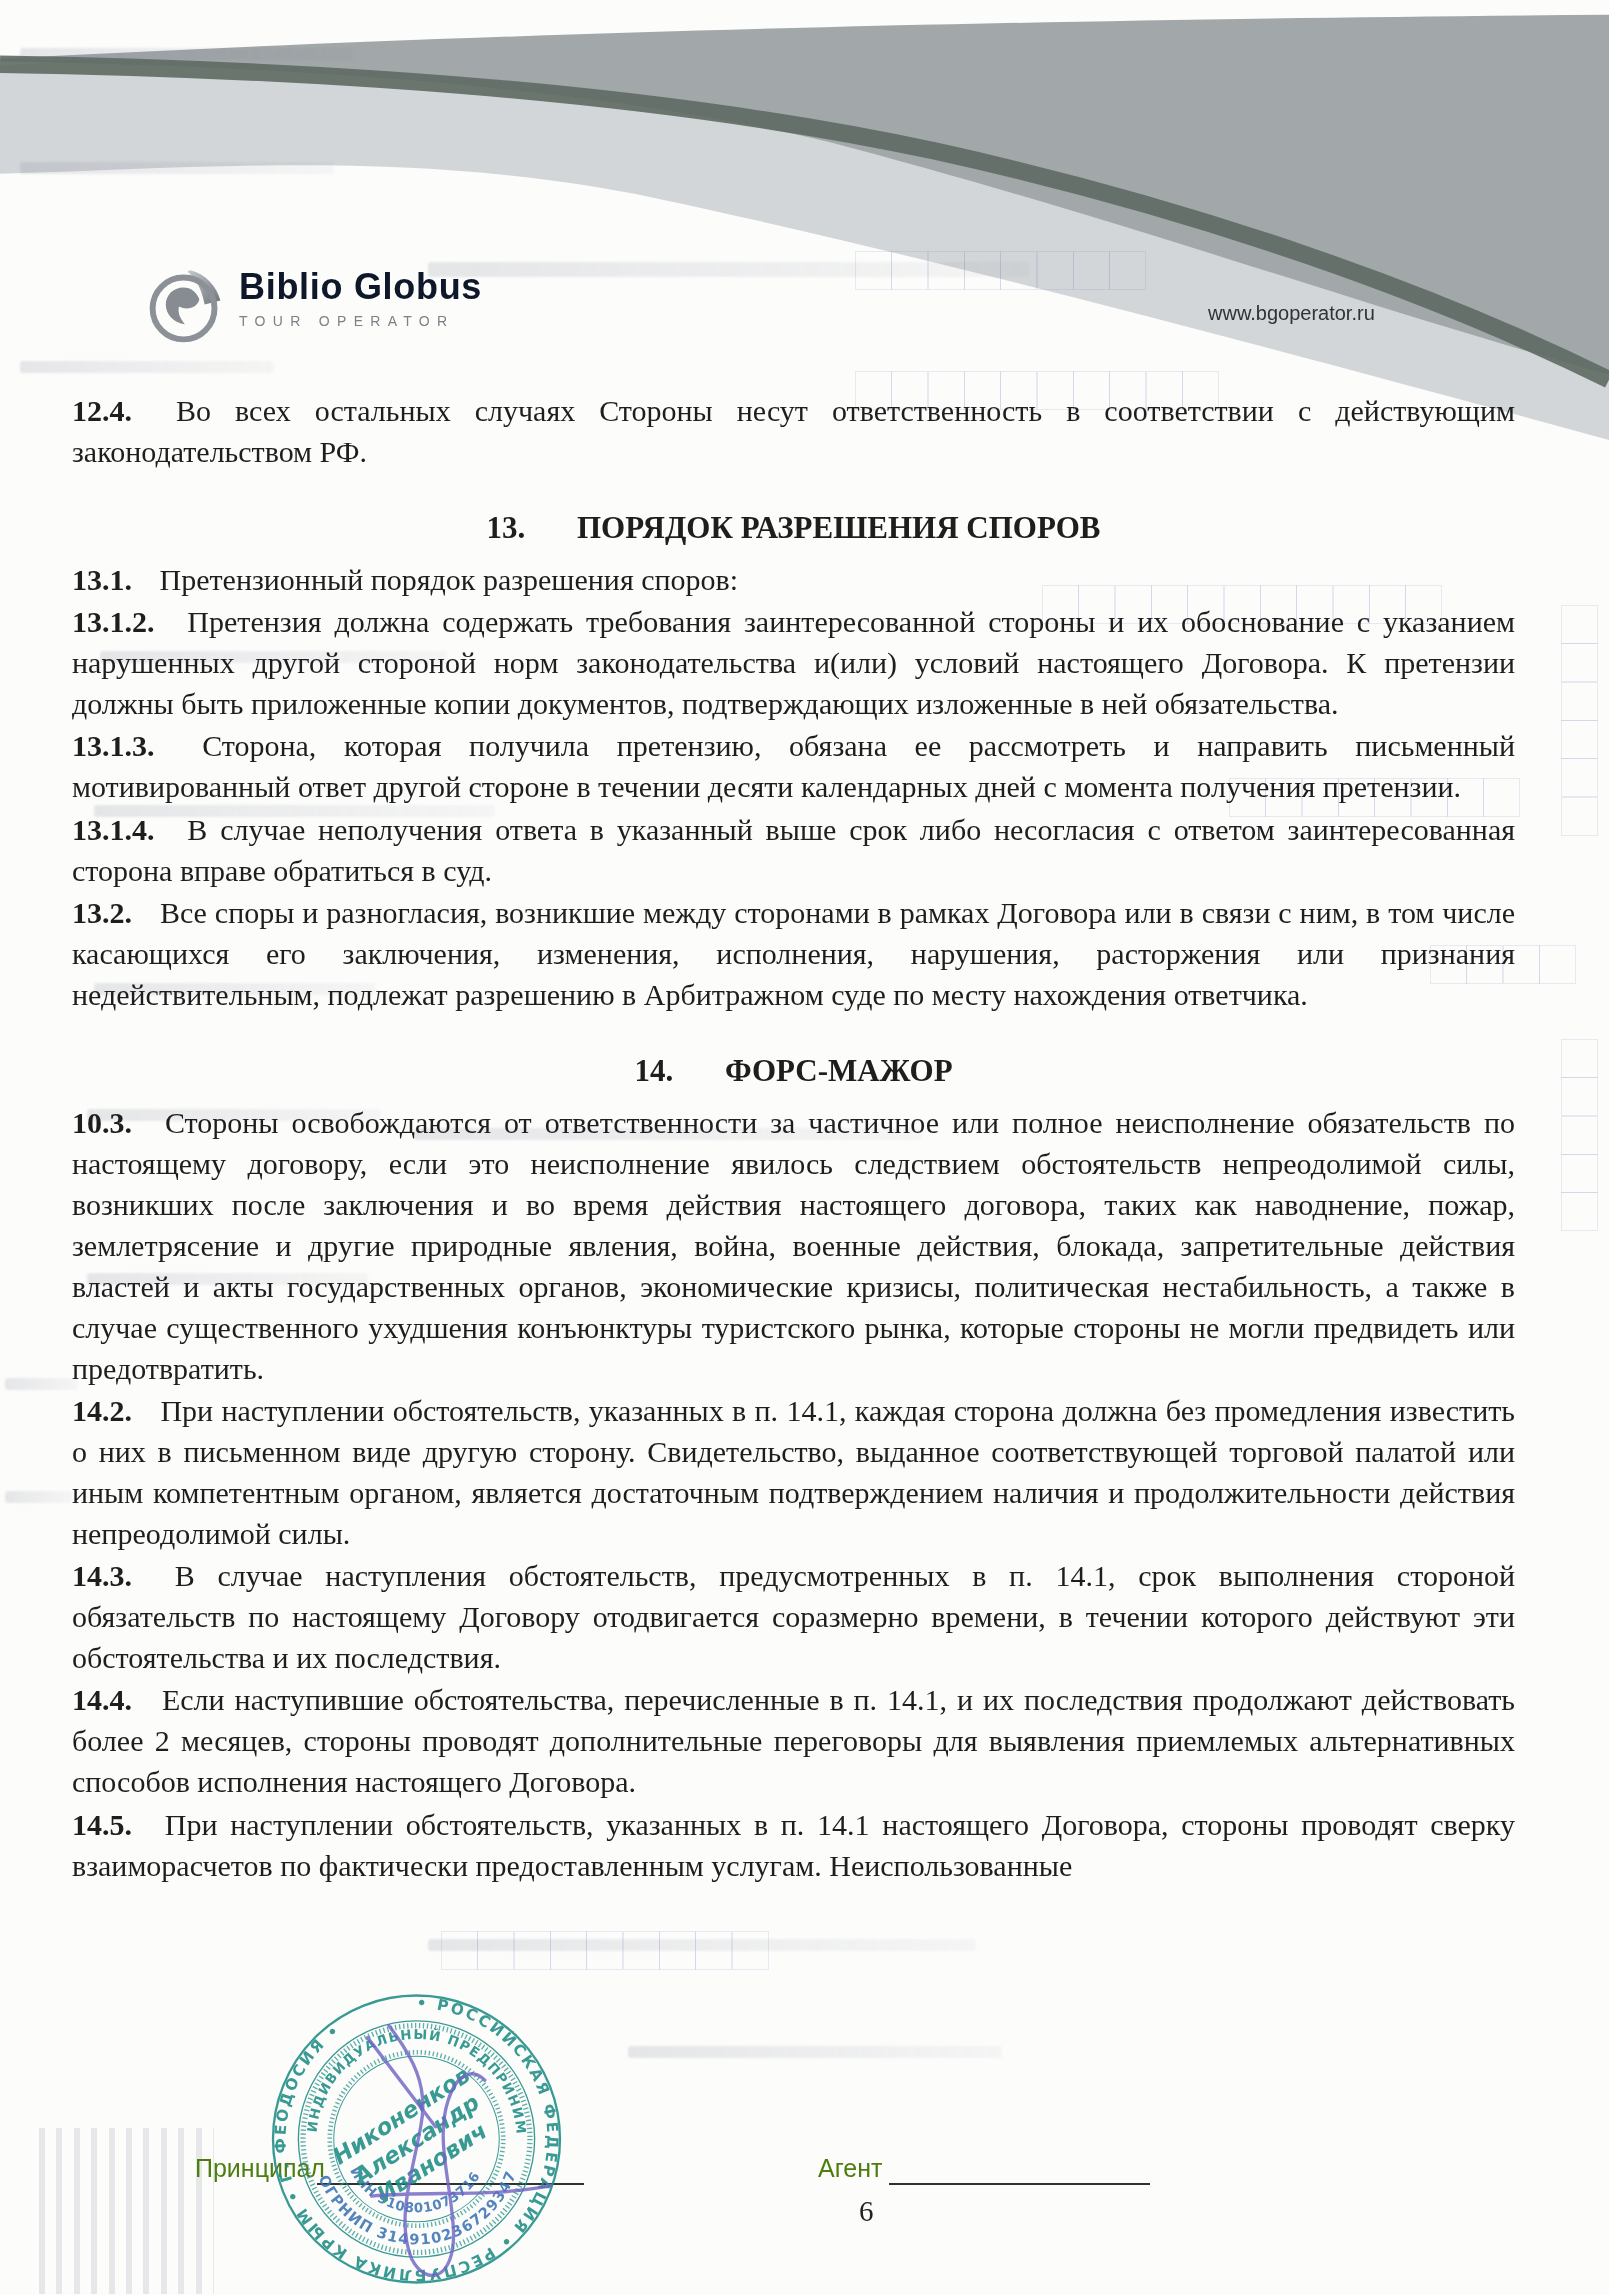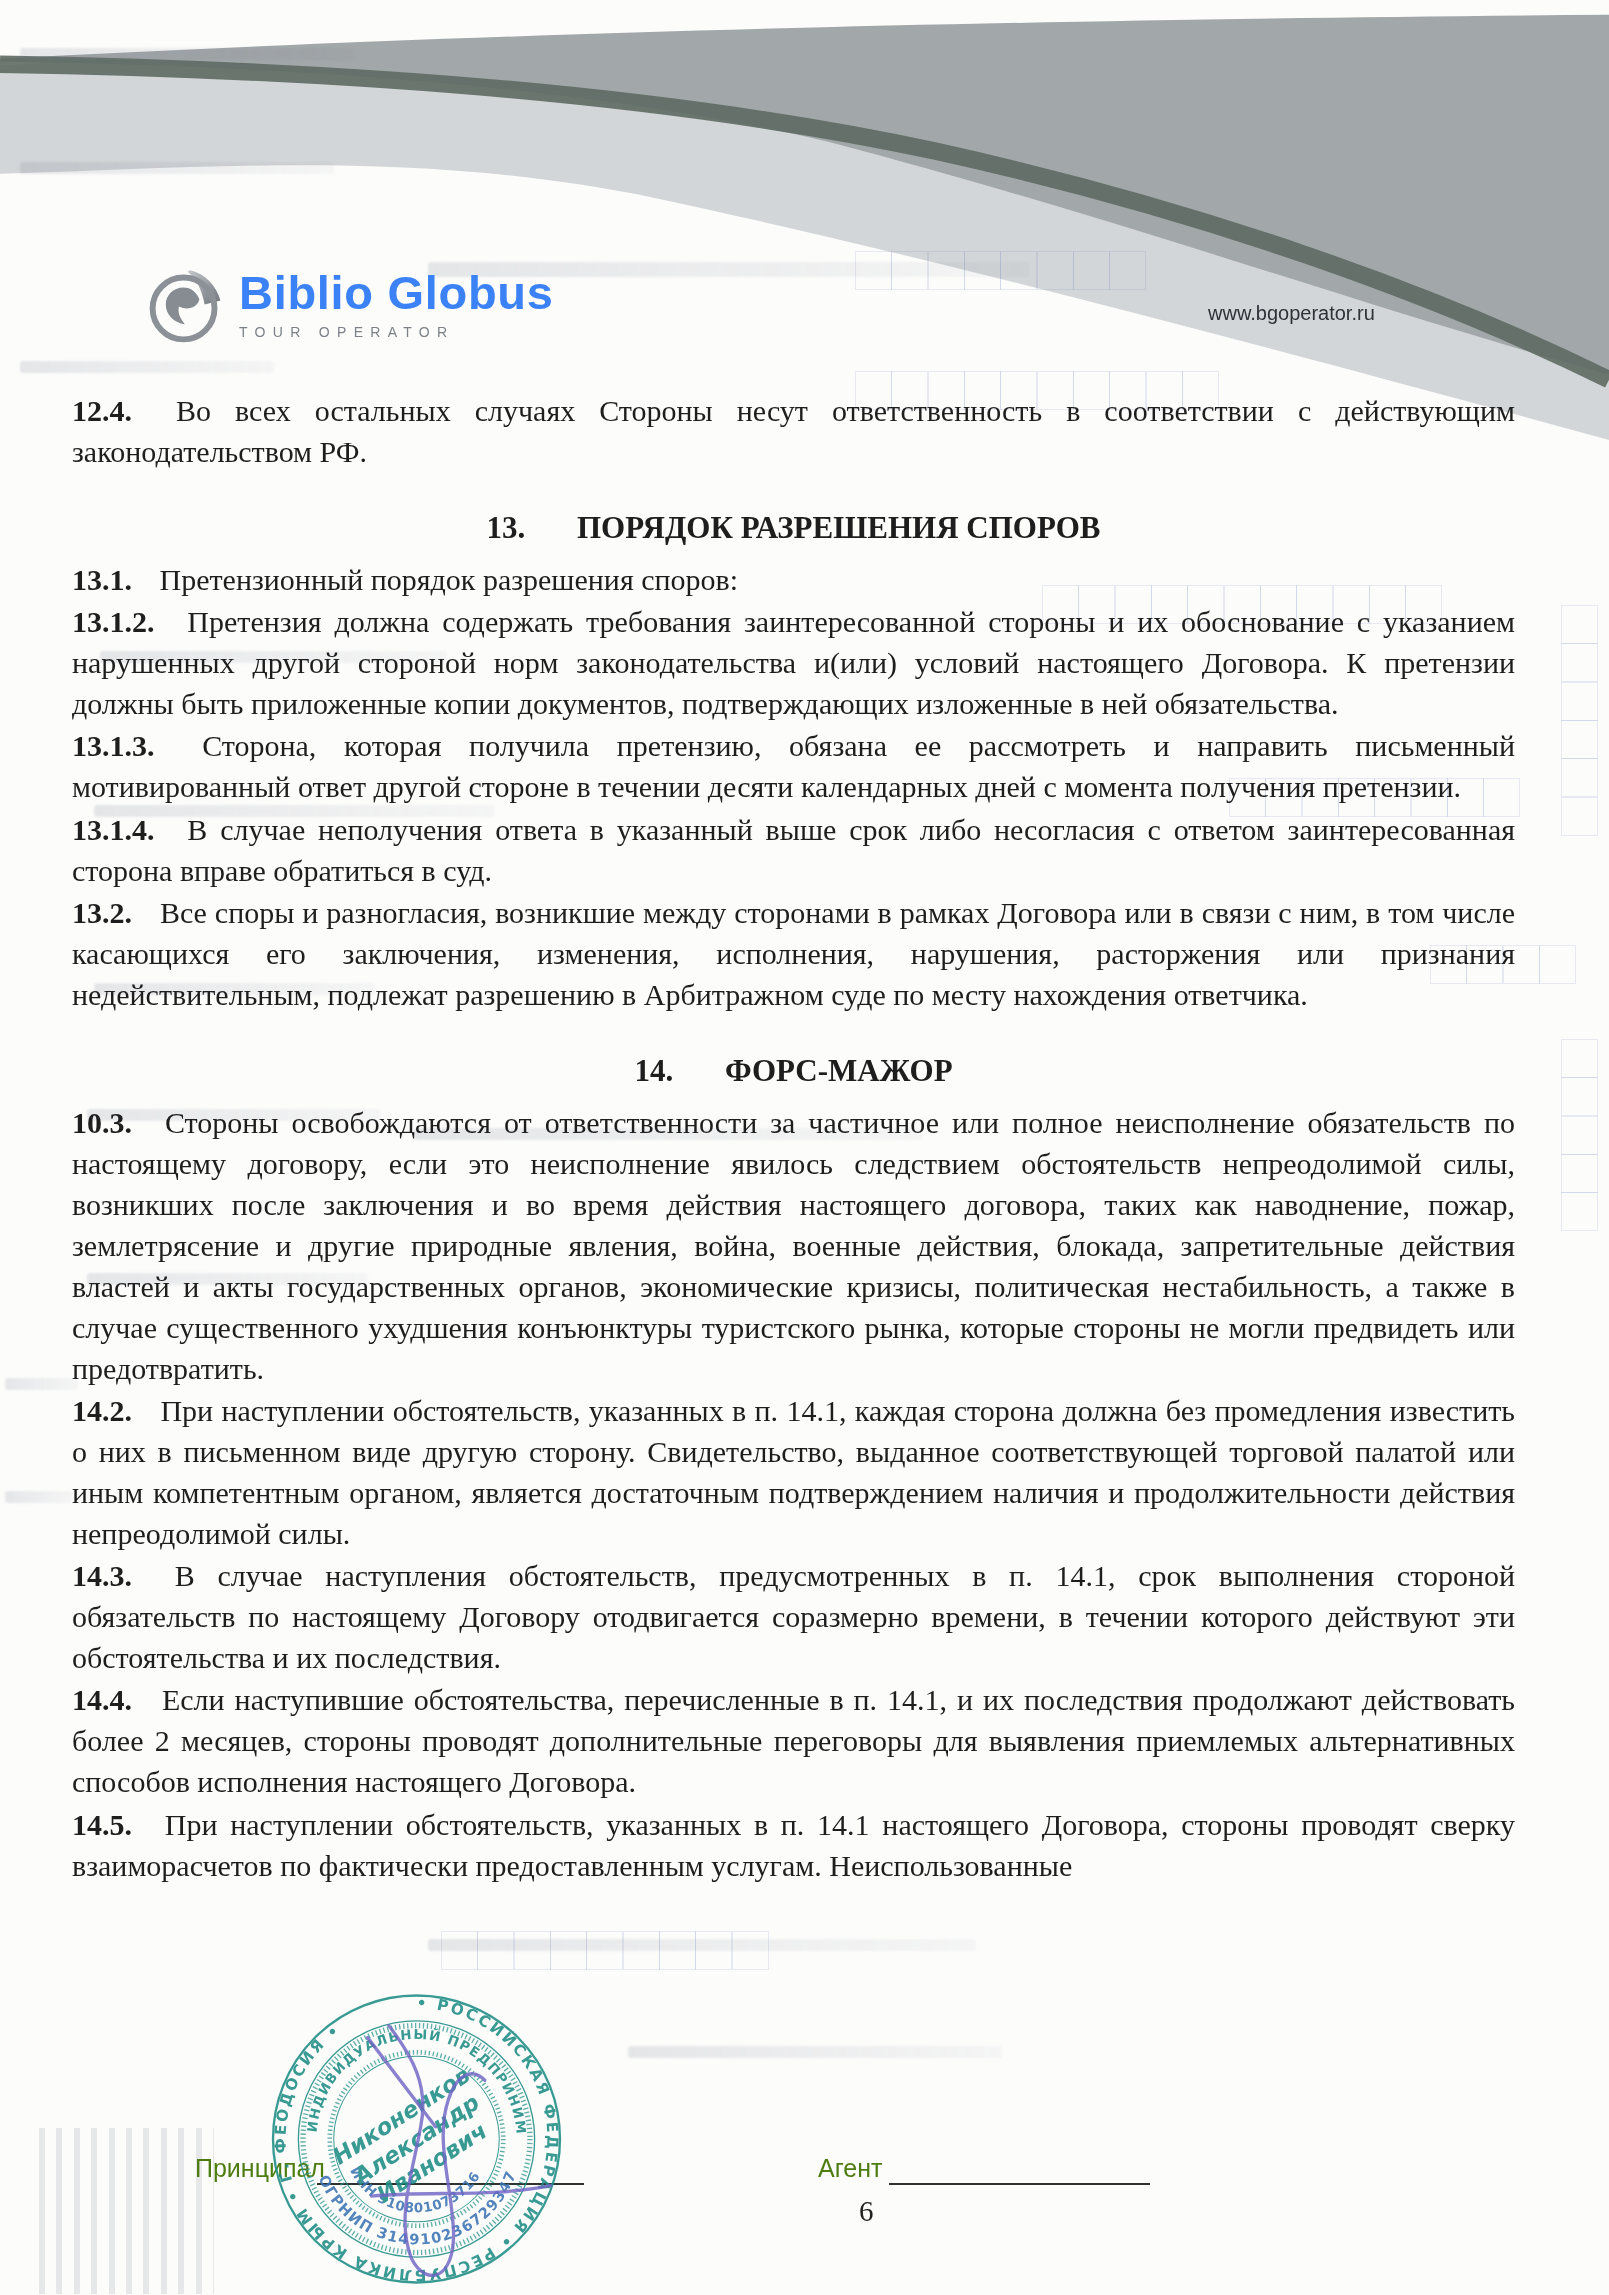--- a/index.html
+++ b/index.html
@@ -6,21 +6,21 @@
   #page{position:relative;width:1609px;height:2295px;background:#fcfcfb;overflow:hidden;
         font-family:"Liberation Serif","DejaVu Serif",serif;color:#1e1e1e;}
 
   
   #swoosh{position:absolute;left:0;top:0;width:1609px;height:468px;}
 
   
   .logo-wrap{position:absolute;left:148px;top:265px;display:flex;align-items:flex-start;}
   .logo-icon{width:79px;height:79px;flex:0 0 auto;}
   .logo-text{margin-left:12px;padding-top:4px;font-family:"Liberation Sans","DejaVu Sans",sans-serif;}
-  .brand{font-size:47px;font-weight:bold;color:#3b82f6;letter-spacing:0.7px;line-height:1;}
+  .brand{font-size:36px;font-weight:bold;color:#0f172a;letter-spacing:0.7px;line-height:1;}
   .tagline{margin-top:9.4px;font-size:14px;letter-spacing:7.3px;color:#7b8187;line-height:1;}
   .website{position:absolute;left:1208px;top:302px;width:321px;text-align:left;
            font-family:"Liberation Sans","DejaVu Sans",sans-serif;font-size:20px;color:#2f3337;}
 
   
   .doc{position:absolute;left:72px;top:390px;width:1443px;font-size:30px;line-height:41px;
        text-align:justify;}
   .clause{margin:0 0 1.3px 0;}
   .cnum{font-weight:bold;padding-right:20px;white-space:nowrap;}
   .sec{margin:35px 0 10.7px 0;text-align:center;font-size:31px;font-weight:bold;line-height:41px;}

